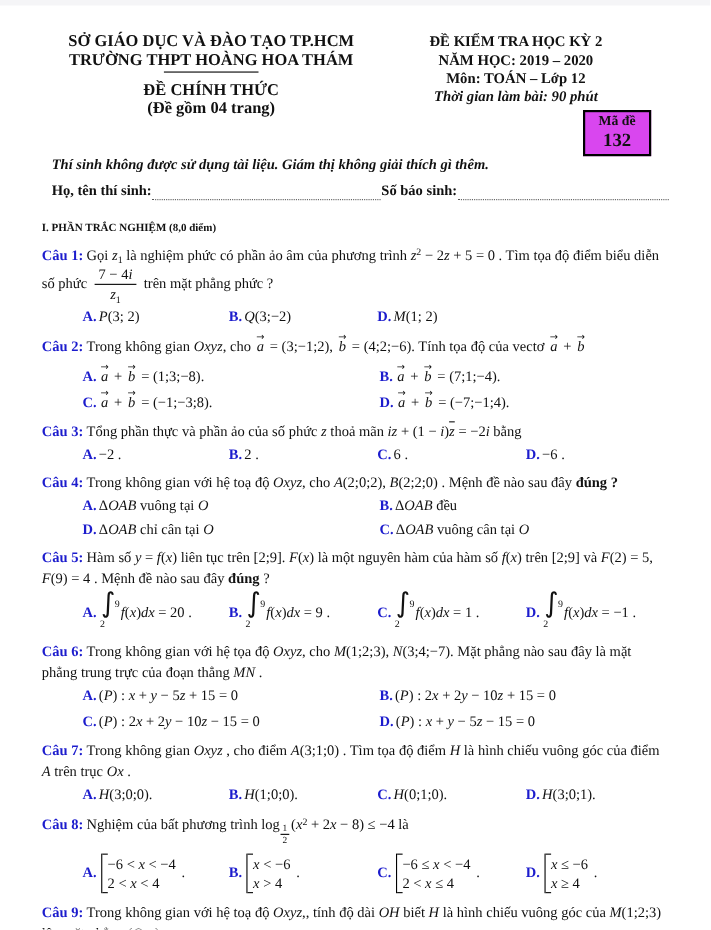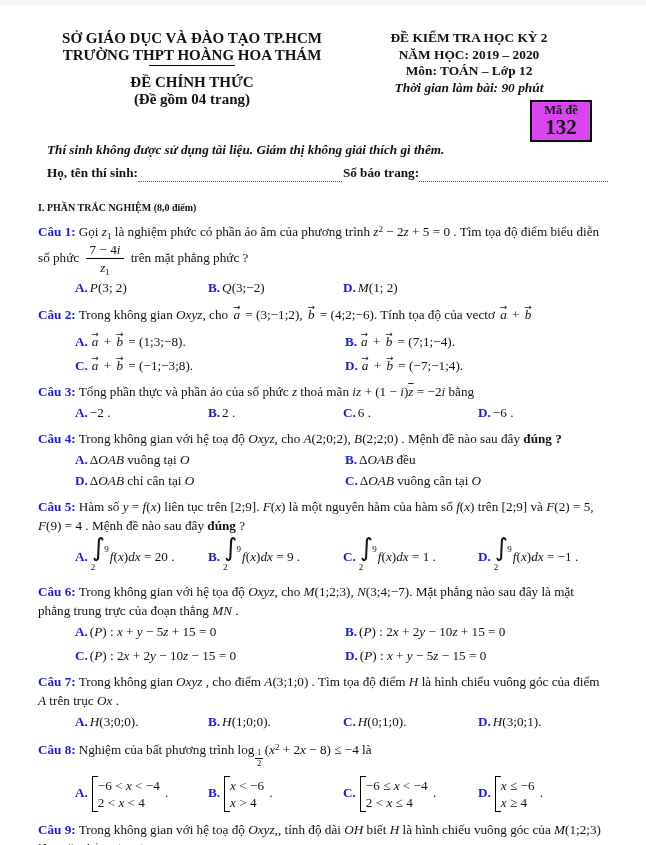--- a/index.html
+++ b/index.html
@@ -17,21 +17,21 @@
   .h-left{width:272px;margin-left:18px;text-align:center;line-height:16.5px;font-size:15px;}
   .h-right{width:238px;margin-left:22px;text-align:center;line-height:16.5px;font-size:13.4px;}
   .h-rule{width:86px;border-bottom:1.6px solid #000;margin:2px auto 8px auto;}
   .h-left .exam-title{margin-top:0;}
   .h-right .time{font-style:italic;}
   .codebox{
     position:absolute;top:100px;right:54px;width:62px;text-align:center;
     border:2px solid #000;background:#d946ef;padding:1px 4px 3px 4px;font-weight:700;
   }
   .codebox .cb-l{font-size:12.5px;line-height:15px;}
-  .codebox .cb-n{font-size:21px;line-height:19px;}
+  .codebox .cb-n{font-size:17px;line-height:19px;}
 
   .notice{margin-top:34px;font-weight:700;font-style:italic;line-height:17px;padding-left:9px;}
   .namerow{display:flex;align-items:flex-end;font-weight:700;margin-top:6px;line-height:18px;padding-left:9px;}
   .dots{border-bottom:1.6px dotted #555;height:14px;}
   .dots.d1{flex:1.08;margin-right:1px;}
   .dots.d2{flex:1;}
 
   .section{margin-top:17px;font-weight:700;font-size:10px;line-height:17px;}
 
   
@@ -95,21 +95,21 @@
   <div class="codebox">
     <div class="cb-l">Mã đề</div>
     <div class="cb-n">132</div>
   </div>
 
   <div class="notice">Thí sinh không được sử dụng tài liệu. Giám thị không giải thích gì thêm.</div>
 
   <div class="namerow">
     <span>Họ, tên thí sinh:</span>
     <span class="dots d1"></span>
-    <span>Số báo trang:</span>
+    <span>Số báo sinh:</span>
     <span class="dots d2"></span>
   </div>
 
   <div class="section">I. PHẦN TRẮC NGHIỆM (8,0 điểm)</div>
 
   <div class="q">
     <p class="stem"><b class="qL">Câu 1:</b><span>Gọi <i>z</i><sub>1</sub> là nghiệm phức có phần ảo âm của phương trình <i>z</i><sup>2</sup> − 2<i>z</i> + 5 = 0 . Tìm tọa độ điểm biểu diễn số phức <span class="frac"><span class="nu">7 − 4<i>i</i></span><span class="de"><i>z</i><sub>1</sub></span></span> trên mặt phẳng phức ?</span></p>
     <div class="opts opts4">
       <span class="opt"><b class="L">A.</b><span><i>P</i>(3; 2)</span></span>
       <span class="opt"><b class="L">B.</b><span><i>Q</i>(3;−2)</span></span>

